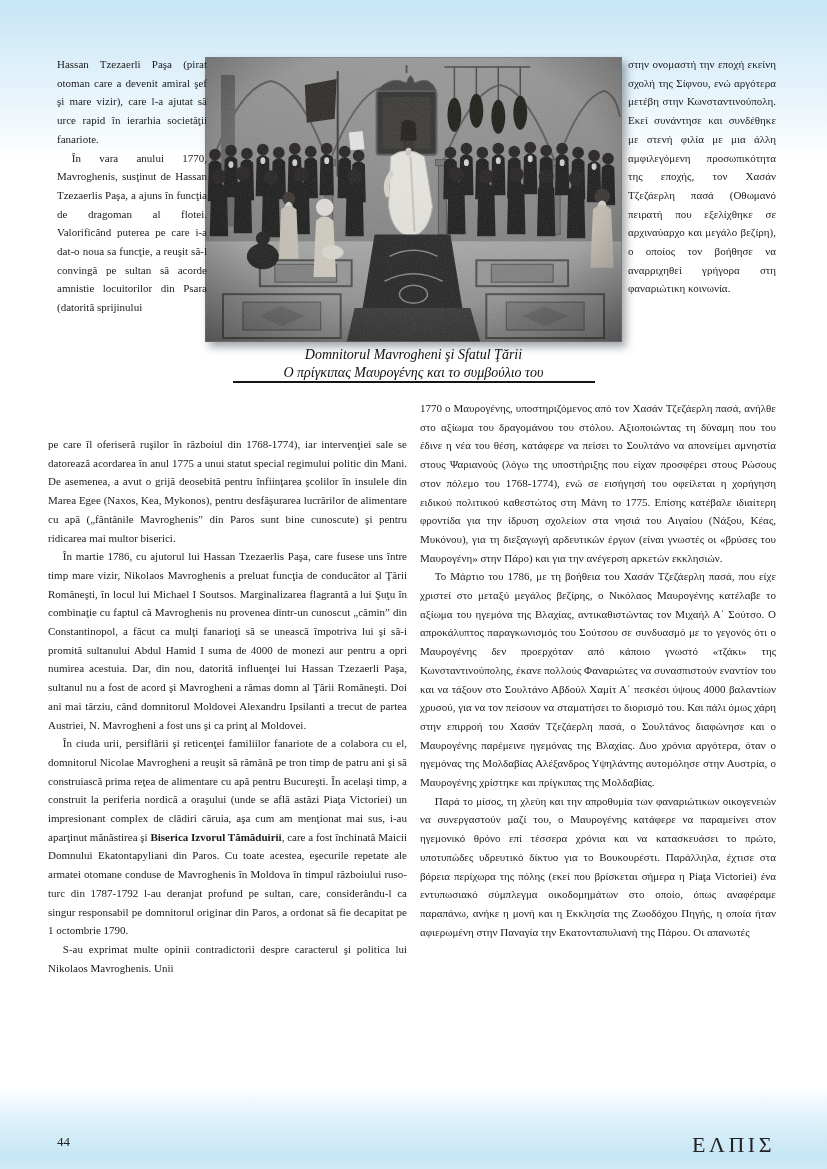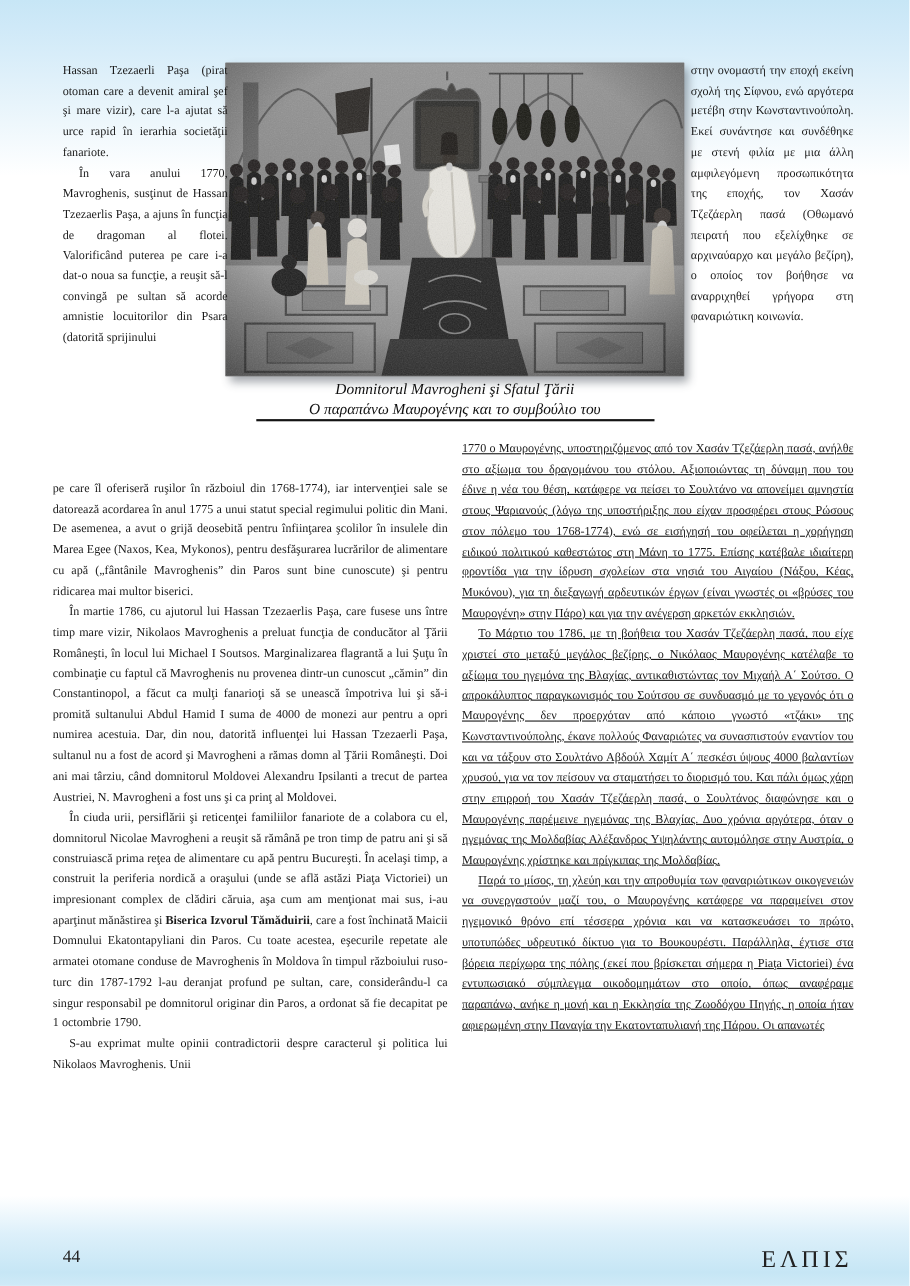--- a/index.html
+++ b/index.html
@@ -15,37 +15,37 @@
     position:absolute;left:0;bottom:0;width:827px;height:82px;z-index:0;
     background:linear-gradient(180deg,rgba(255,255,255,0) 0%,#ddf0fa 42%,#c6e6f5 85%,#cfeaf7 100%);
   }
   .txt{position:absolute;z-index:2;font-size:11px;line-height:18.7px;text-align:justify;}
   .txt p{margin:0;}
   .ind{text-indent:1.35em;}
   .bi{font-weight:bold;}
   .col-left-narrow{left:57px;top:55px;width:150px;height:346px;overflow:hidden;}
   .col-right-narrow{left:628px;top:55px;width:148px;height:346px;overflow:hidden;}
   .col-left-wide{left:48px;top:399px;width:359px;height:730px;overflow:hidden;margin-top:36px;}
-  .col-right-wide{left:420px;top:399px;width:356px;height:730px;overflow:hidden;text-decoration:underline;}
+  .col-right-wide{left:420px;top:399px;width:356px;height:730px;overflow:hidden;}
   .painting{
     position:absolute;left:205px;top:57px;width:417px;height:285px;z-index:2;
     box-shadow:4px 5px 8px rgba(50,60,70,0.45);
     background:#8d8d8d;
   }
   .painting svg{display:block;}
   .caption{
     position:absolute;left:205px;top:346px;width:417px;z-index:2;
     font-style:italic;font-size:14px;line-height:17.6px;text-align:center;color:#101010;
   }
   .caption div{margin:0;}
   .caption-rule{
     position:absolute;left:233px;top:381px;width:362px;height:2px;background:#141414;z-index:2;
   }
   .footer-num{
-    position:absolute;left:57px;top:1134px;z-index:2;font-size:16px;color:#222;
+    position:absolute;left:57px;top:1134px;z-index:2;font-size:13px;color:#222;
   }
   .footer-journal{
     position:absolute;right:52px;top:1132px;z-index:2;font-size:22px;letter-spacing:3.5px;color:#222;
   }
 </style>
 </head>
 <body>
 
 <div class="page">
 
@@ -214,21 +214,21 @@
       </g>
 
       <rect x="0" y="0" width="418" height="286" fill="url(#vig)"></rect>
       <rect x="0" y="0" width="418" height="286" filter="url(#grain)" opacity="0.18"></rect>
       <rect x="0" y="0" width="418" height="286" fill="none" stroke="#777777" stroke-width="1"></rect>
     </svg>
   </div>
 
   <div class="caption">
     <div>Domnitorul Mavrogheni şi Sfatul Ţării</div>
-    <div>Ο παραπάνω Μαυρογένης και το συμβούλιο του</div>
+    <div>Ο πρίγκιπας Μαυρογένης και το συμβούλιο του</div>
   </div>
   <div class="caption-rule"></div>
 
   <div class="txt col-left-narrow">
     <p>Hassan Tzezaerli Paşa (pirat otoman care a devenit amiral şef şi mare vizir), care l-a ajutat să urce rapid în ierarhia societăţii fanariote.</p>
     <p class="ind">În vara anului 1770, Mavroghenis, susţinut de Hassan Tzezaerlis Paşa, a ajuns în funcţia de dragoman al flotei. Valorificând puterea pe care i-a dat-o noua sa funcţie, a reuşit să-l convingă pe sultan să acorde amnistie locuitorilor din Psara (datorită sprijinului</p>
   </div>
 
   <div class="txt col-right-narrow">
     <p>στην ονομαστή την εποχή εκείνη σχολή της Σίφνου, ενώ αργότερα μετέβη στην Κωνσταντινούπολη. Εκεί συνάντησε και συνδέθηκε με στενή φιλία με μια άλλη αμφιλεγόμενη προσωπικότητα της εποχής, τον Χασάν Τζεζάερλη πασά (Οθωμανό πειρατή που εξελίχθηκε σε αρχιναύαρχο και μεγάλο βεζίρη), ο οποίος τον βοήθησε να αναρριχηθεί γρήγορα στη φαναριώτικη κοινωνία.</p>

